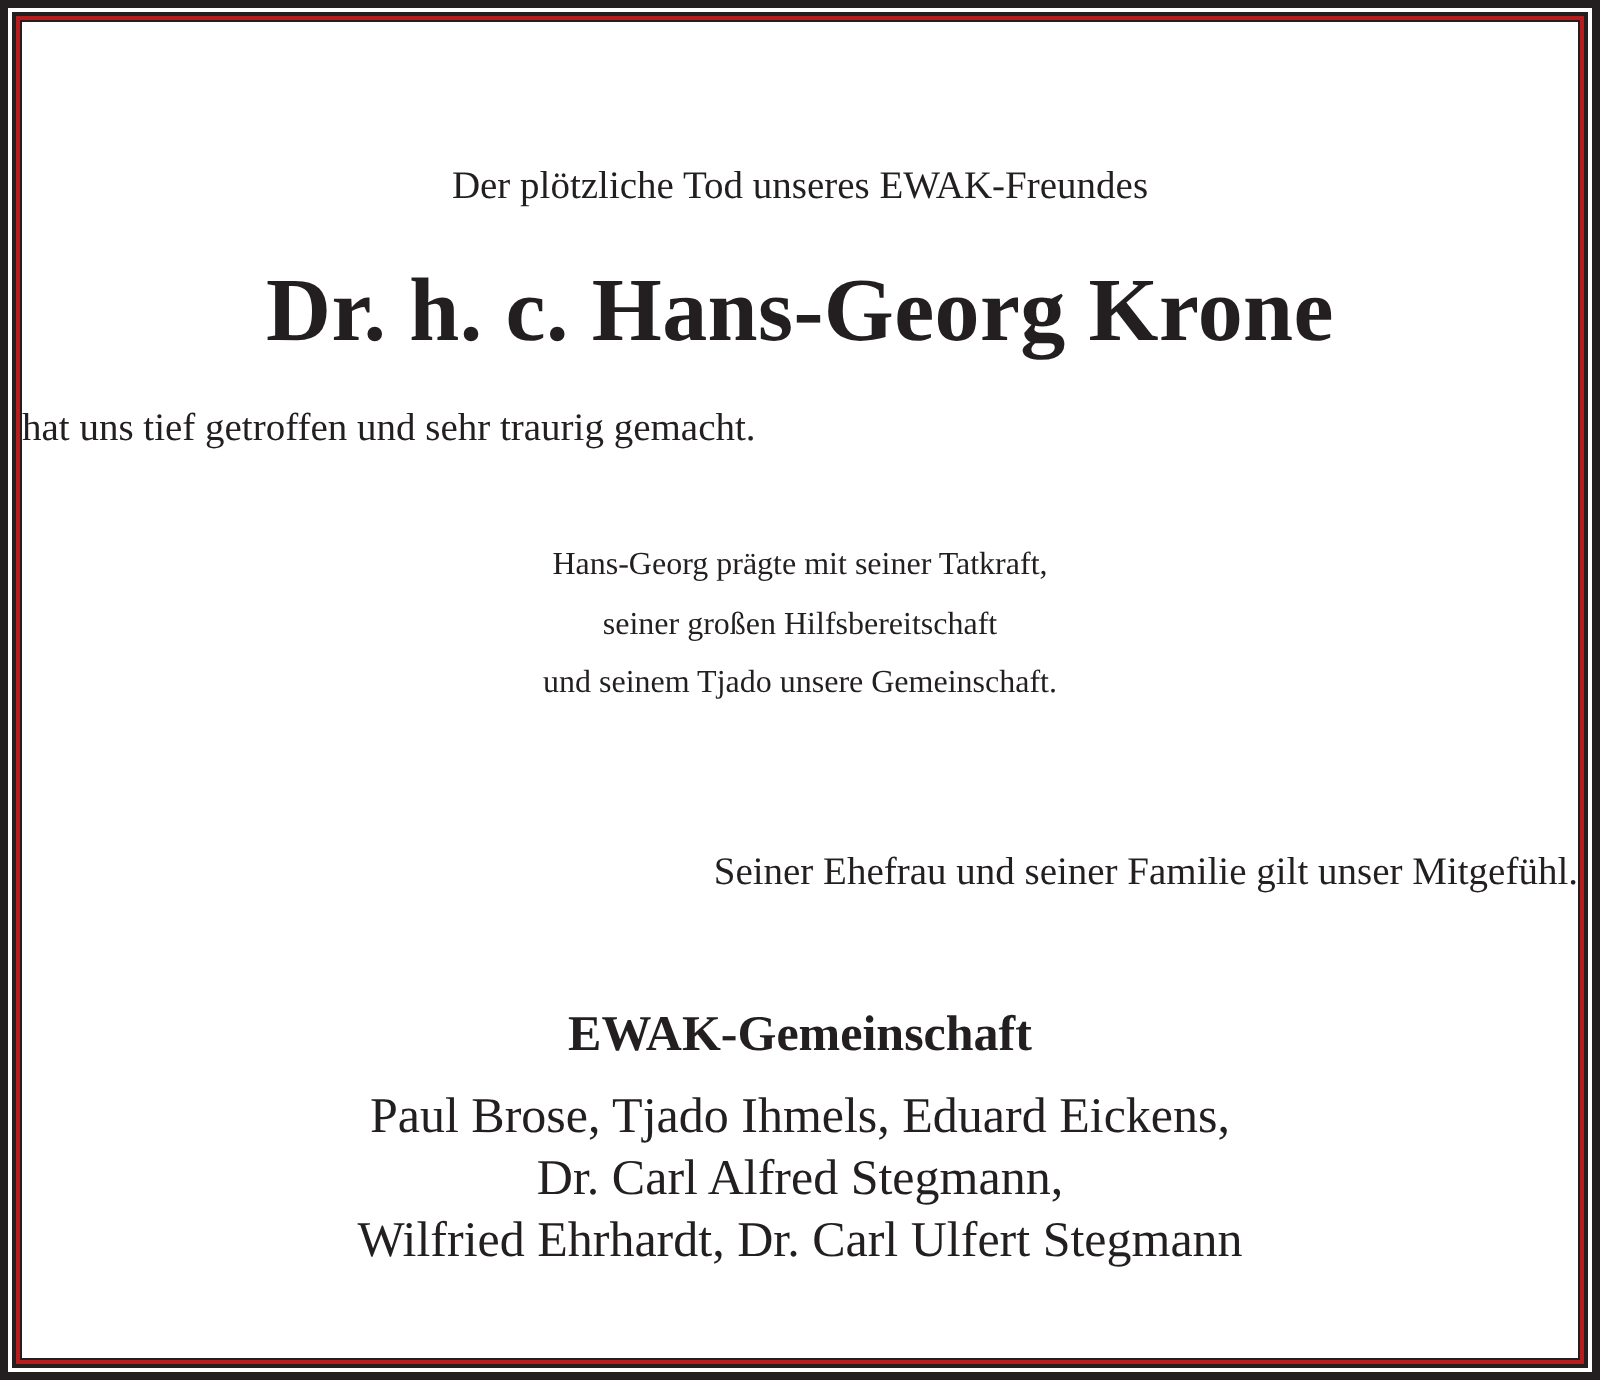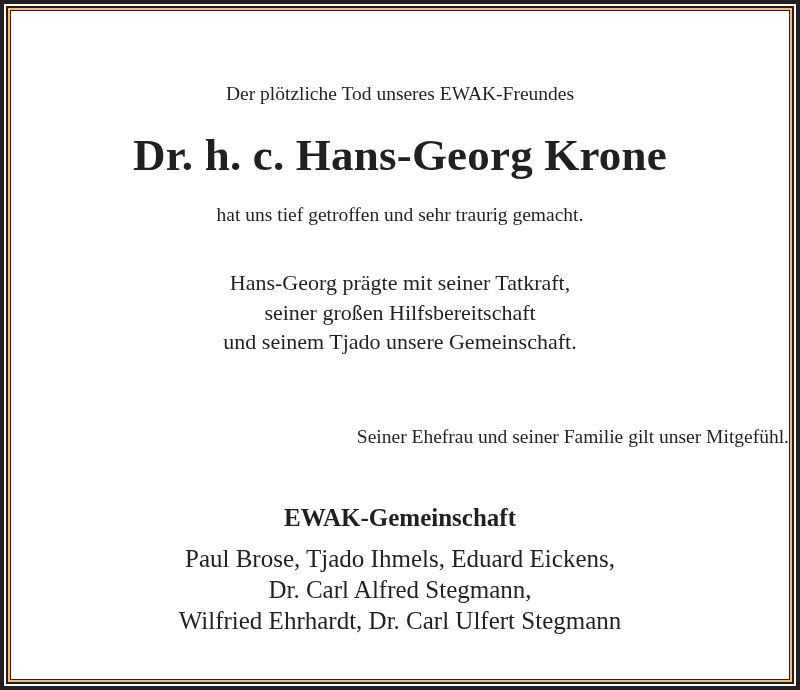--- a/index.html
+++ b/index.html
@@ -14,45 +14,45 @@
     width: 792px; height: 682px;
     box-sizing: border-box;
     background: #fff;
     padding: 2px;
   }
   .frame-inner {
     width: 100%; height: 100%;
     box-sizing: border-box;
     border: 2px solid #231f20;
     padding: 2px;
-    background: #fdba74;
+    background: #b91c1c;
   }
   .frame-inner2 {
     width: 100%; height: 100%;
     box-sizing: border-box;
     border: 1px solid #231f20;
     position: relative;
     background: #fff;
   }
   .intro {
     position: absolute; left: 0; right: 0; top: 72px;
     font-size: 19.5px; text-align: center;
   }
   .name {
     position: absolute; left: 0; right: 0; top: 118px;
     font-size: 45px; font-weight: bold; text-align: center;
     letter-spacing: 0.2px;
   }
   .line3 {
     position: absolute; left: 0; right: 0; top: 193px;
-    font-size: 19.5px; text-align: center;
+    font-size: 19.5px; text-align: left;
   }
   .para {
     position: absolute; left: 0; right: 0; top: 257px;
-    font-size: 22px; text-align: center; line-height: 29.5px;
+    font-size: 16px; text-align: center; line-height: 29.5px;
   }
   .para div { margin: 0; }
   .condolence {
     position: absolute; left: 0; right: 0; top: 415px;
     font-size: 19.5px; text-align: right;
   }
   .group {
     position: absolute; left: 0; right: 0; top: 493px;
     font-size: 25px; font-weight: bold; text-align: center;
   }

